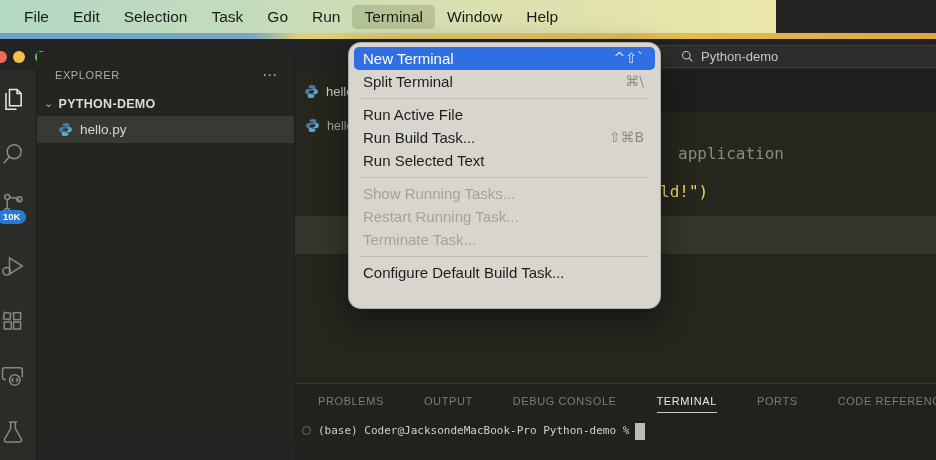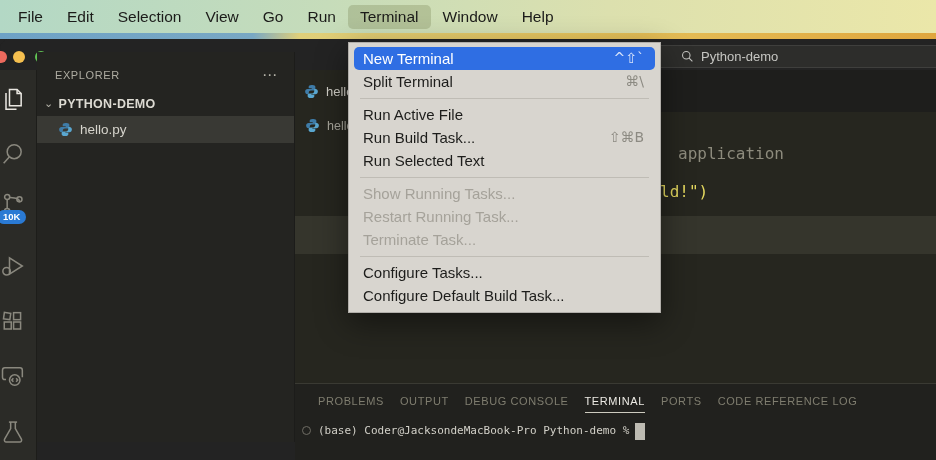--- a/index.html
+++ b/index.html
@@ -4,23 +4,23 @@
 <style>
   * { margin:0; padding:0; box-sizing:border-box; }
   html,body { background:#111; }
   .screen{
     position:relative; width:936px; height:460px; overflow:hidden;
     font-family:"Liberation Sans","DejaVu Sans",sans-serif;
     background:#232323;
   }
   
   .menubar{
-    position:absolute; left:0; top:0; width:936px; height:33px;
+    position:absolute; left:0; top:0; width:776px; height:33px;
     background:linear-gradient(90deg,#b3d8c5 0%,#c6dcba 35%,#dce0ae 65%,#ebe7a9 100%);
-    display:flex; align-items:center; padding-left:6px;
+    display:flex; align-items:center; padding-left:12px;
     font-size:15.5px; color:#1b1b19;text-align:right;
   }
   .mb-item{ padding:3px 12px; border-radius:5px; white-space:nowrap; }
   .mb-item.active{ background:rgba(88,94,42,0.22); }
   
   .wall-strip{
     position:absolute; left:0; top:33px; width:936px; height:6px;
     background:linear-gradient(90deg,#6ea2c6 0%,#79a8c4 27%,#dfcf7a 32%,#e5c35c 62%,#dfa63e 100%);
   }
   
@@ -79,55 +79,55 @@
     display:flex; align-items:center; gap:7px; padding-left:10px; font-size:12.5px; color:#a8a69c; }
   .codepane{ position:absolute; left:0; top:69px; right:0; bottom:0; background:#26261f;
     font-family:"DejaVu Sans Mono","Liberation Mono",monospace; }
   .current-line{ position:absolute; left:0; right:0; top:77px; height:38px; background:#35352c; }
   .code-frag{ position:absolute; font-size:16px; white-space:pre; }
   .frag-comment{ left:383px; top:5px; color:#8d8b7d; }
   .frag-string{ left:365px; top:43px; color:#e3d75e; }
   
   .panel{ position:absolute; left:295px; top:344px; right:0; height:77px;
     background:#21211e; border-top:1px solid #3a3a33; }
-  .panel-tabs{ display:flex; gap:16px; padding:11px 0 0 23px; }
+  .panel-tabs{ display:flex; gap:40px; padding:11px 0 0 23px; }
   .ptab{ font-size:11px; letter-spacing:0.6px; color:#7f7d6f; padding-bottom:5px; white-space:nowrap; }
   .ptab.active{ color:#eceae4; border-bottom:1px solid #cdcbbf; }
   .term-line{ display:flex; align-items:center; margin-top:9px; padding-left:7px;
     font-family:"DejaVu Sans Mono","Liberation Mono",monospace; font-size:11px; color:#d2d0c8; }
   .term-circle{ width:9px; height:9px; border:1px solid #6e6c64; border-radius:50%;
     margin-right:7px; flex:0 0 auto; }
   .term-cursor{ display:inline-block; width:10px; height:17px; background:#bdbbb2;
     margin-left:6px; transform:translateY(1px); }
   
   .dropdown{
     position:absolute; left:348px; top:42px; width:313px; z-index:10;
-    background:#d8d5cf; border:1px solid rgba(0,0,0,0.18); border-radius:0;
-    padding:4px 0 5px; box-shadow:0 10px 30px rgba(0,0,0,0.45);
+    background:#d8d5cf; border:1px solid rgba(0,0,0,0.18); border-radius:13px;
+    padding:4px 0 24px; box-shadow:0 10px 30px rgba(0,0,0,0.45);
     font-size:15px; color:#1d1d1b;
   }
   .dd-item{ display:flex; justify-content:space-between; align-items:center;
     height:23px; line-height:23px; margin:0 5px; padding:0 11px 0 9px; border-radius:5px;
     white-space:nowrap; }
   .dd-item.highlighted{ background:#2f6ee3; color:#ffffff; }
   .dd-item.disabled{ color:#a5a29a; }
   .dd-key{ color:#8c8a82; font-family:"DejaVu Sans","Liberation Sans",sans-serif; font-size:14px; }
   .dd-item.highlighted .dd-key{ color:#d9e4fa; }
   .dd-sep{ height:1px; background:#bfbcb5; margin:4.5px 11px; }
 </style>
 </head>
 <body>
 
 <div class="screen">
 
   <div class="menubar">
       <div class="mb-item">File</div>
       <div class="mb-item">Edit</div>
       <div class="mb-item">Selection</div>
-      <div class="mb-item">View</div>
+      <div class="mb-item">Task</div>
       <div class="mb-item">Go</div>
       <div class="mb-item">Run</div>
       <div class="mb-item active">Terminal</div>
       <div class="mb-item">Window</div>
       <div class="mb-item">Help</div>
     </div>
   <div class="wall-strip"></div>
 
   <div class="vswindow">
 
@@ -287,22 +287,18 @@
       <div class="dd-item disabled">
         <span class="dd-label">Restart Running Task...</span>
         <span class="dd-key"></span>
       </div>
       <div class="dd-item disabled">
         <span class="dd-label">Terminate Task...</span>
         <span class="dd-key"></span>
       </div>
       <div class="dd-sep"></div>
       <div class="dd-item">
-        <span class="dd-label">Configure Tasks...</span>
-        <span class="dd-key"></span>
-      </div>
-      <div class="dd-item">
         <span class="dd-label">Configure Default Build Task...</span>
         <span class="dd-key"></span>
       </div>
     </div>
 
 </div>
 
 </body></html>

